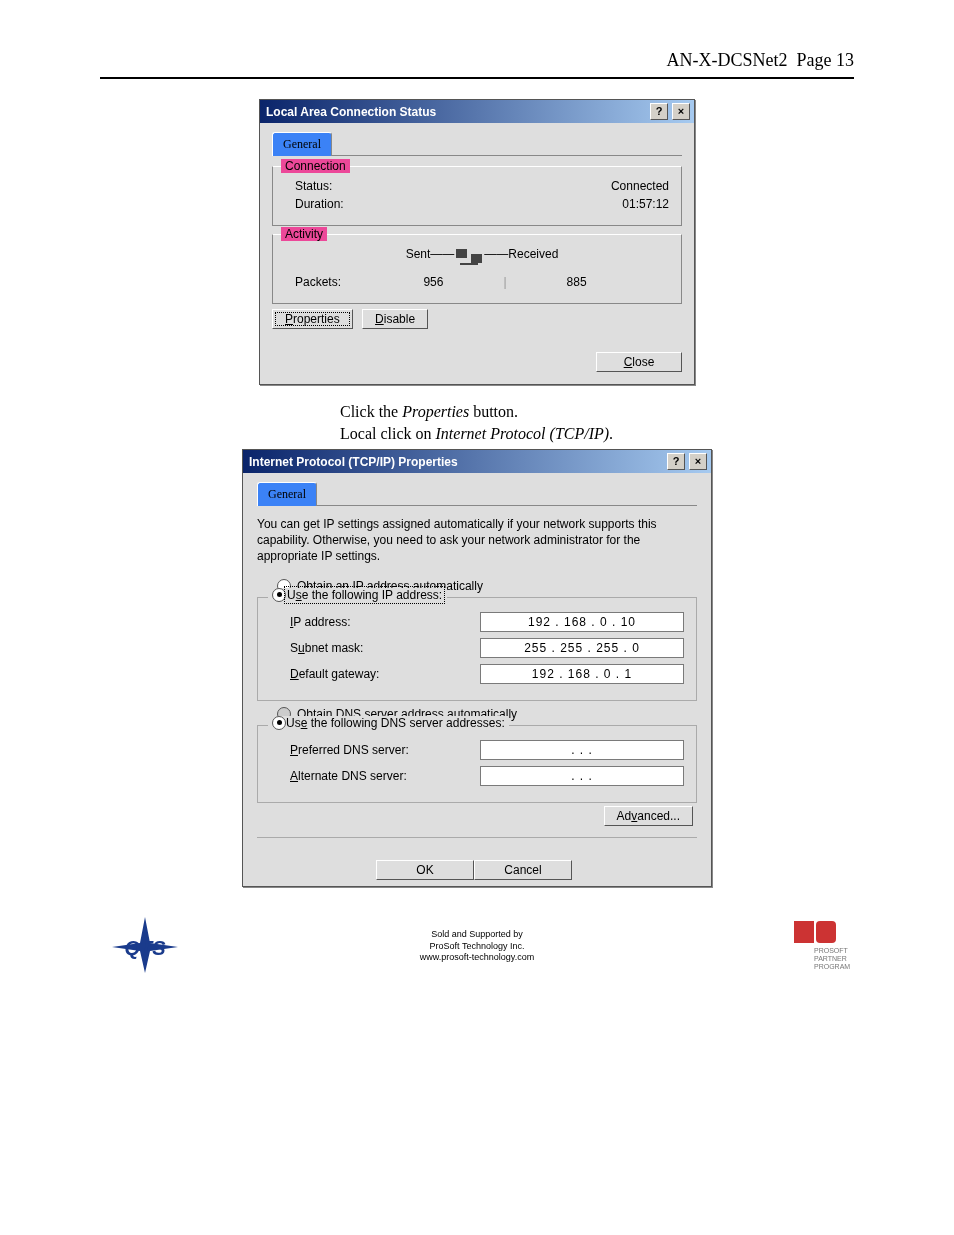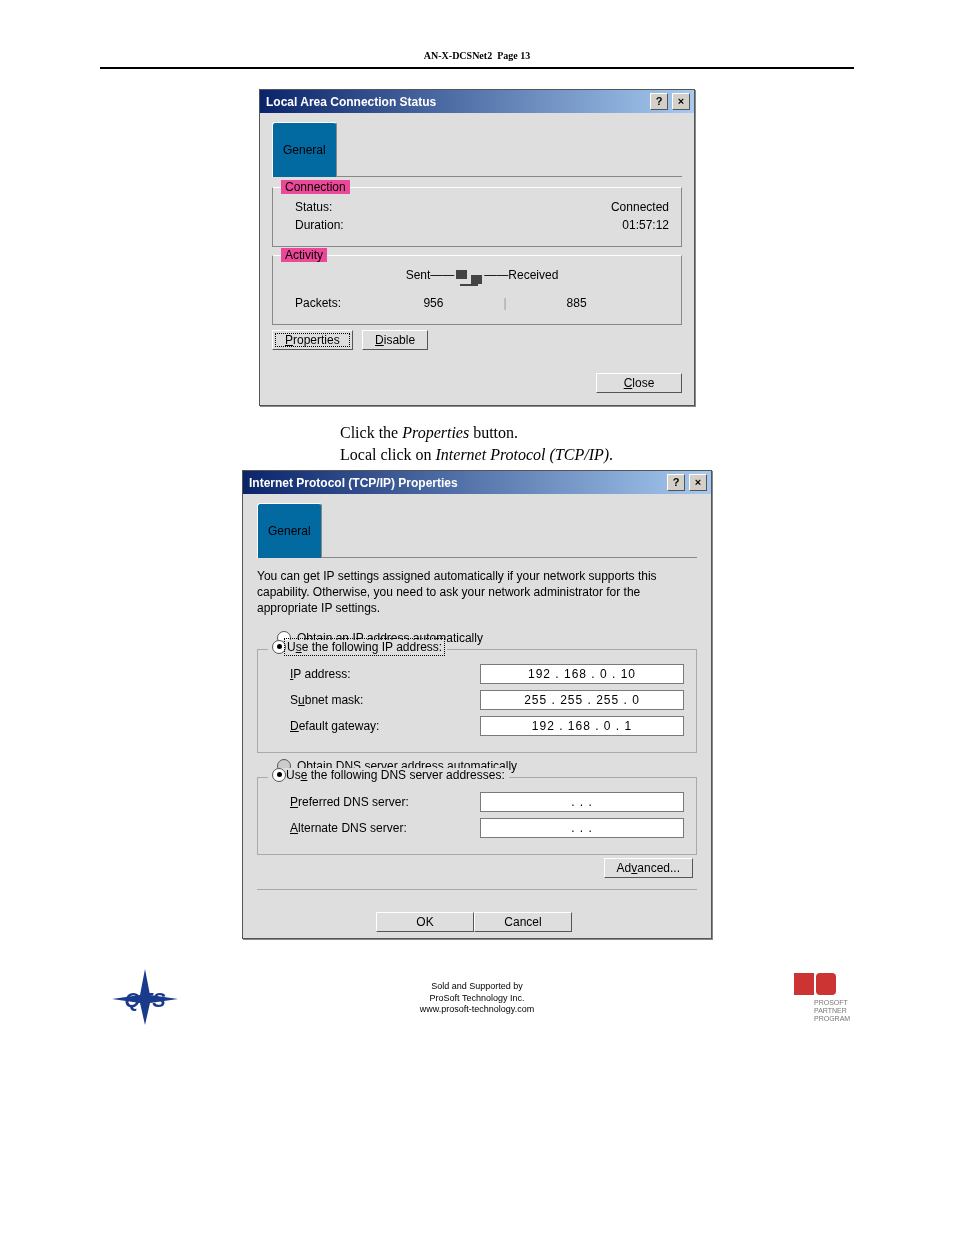--- a/index.html
+++ b/index.html
@@ -6,24 +6,23 @@
     margin: 0;
     font-family: "Times New Roman", serif;
     background: #fff;
     color: #000;
     width: 954px;
   }
   .page {
     padding: 50px 100px 30px 100px;
   }
   .header-row {
-    text-align: center;
-    font-size: 10px;
+    text-align: right;
+    font-size: 18px;
     margin-bottom: 6px;
-    font-weight: bold;
   }
   .hr {
     border-top: 2px solid #000;
     margin-bottom: 20px;
   }
   .dialog {
     margin: 0 auto;
     width: 434px;
     border: 1px solid #555;
     background: #dedede;
@@ -61,30 +60,31 @@
   }
   .dlg-body {
     padding: 8px 12px 12px 12px;
   }
   .tab-strip {
     display:flex;
     border-bottom:1px solid #888;
     margin-bottom:10px;
   }
   .tab {
-    background:#0369a1;
+    background:#3b82f6;
     border:1px solid #fff;
     border-right-color:#888;
     border-top-color:#fff;
     border-bottom:none;
-    padding:20px 10px;
+    padding:4px 10px;
     font-size:12px;
     position:relative;
     top:1px;
     border-radius:3px 3px 0 0;
+    font-family:Liberation Serif, serif;
   }
   .fieldset {
     border:1px solid #888;
     border-top-color:#fff;
     padding:8px 12px 10px 12px;
     margin-bottom:8px;
     position:relative;
   }
   .fieldset .legend {
     position:absolute;

